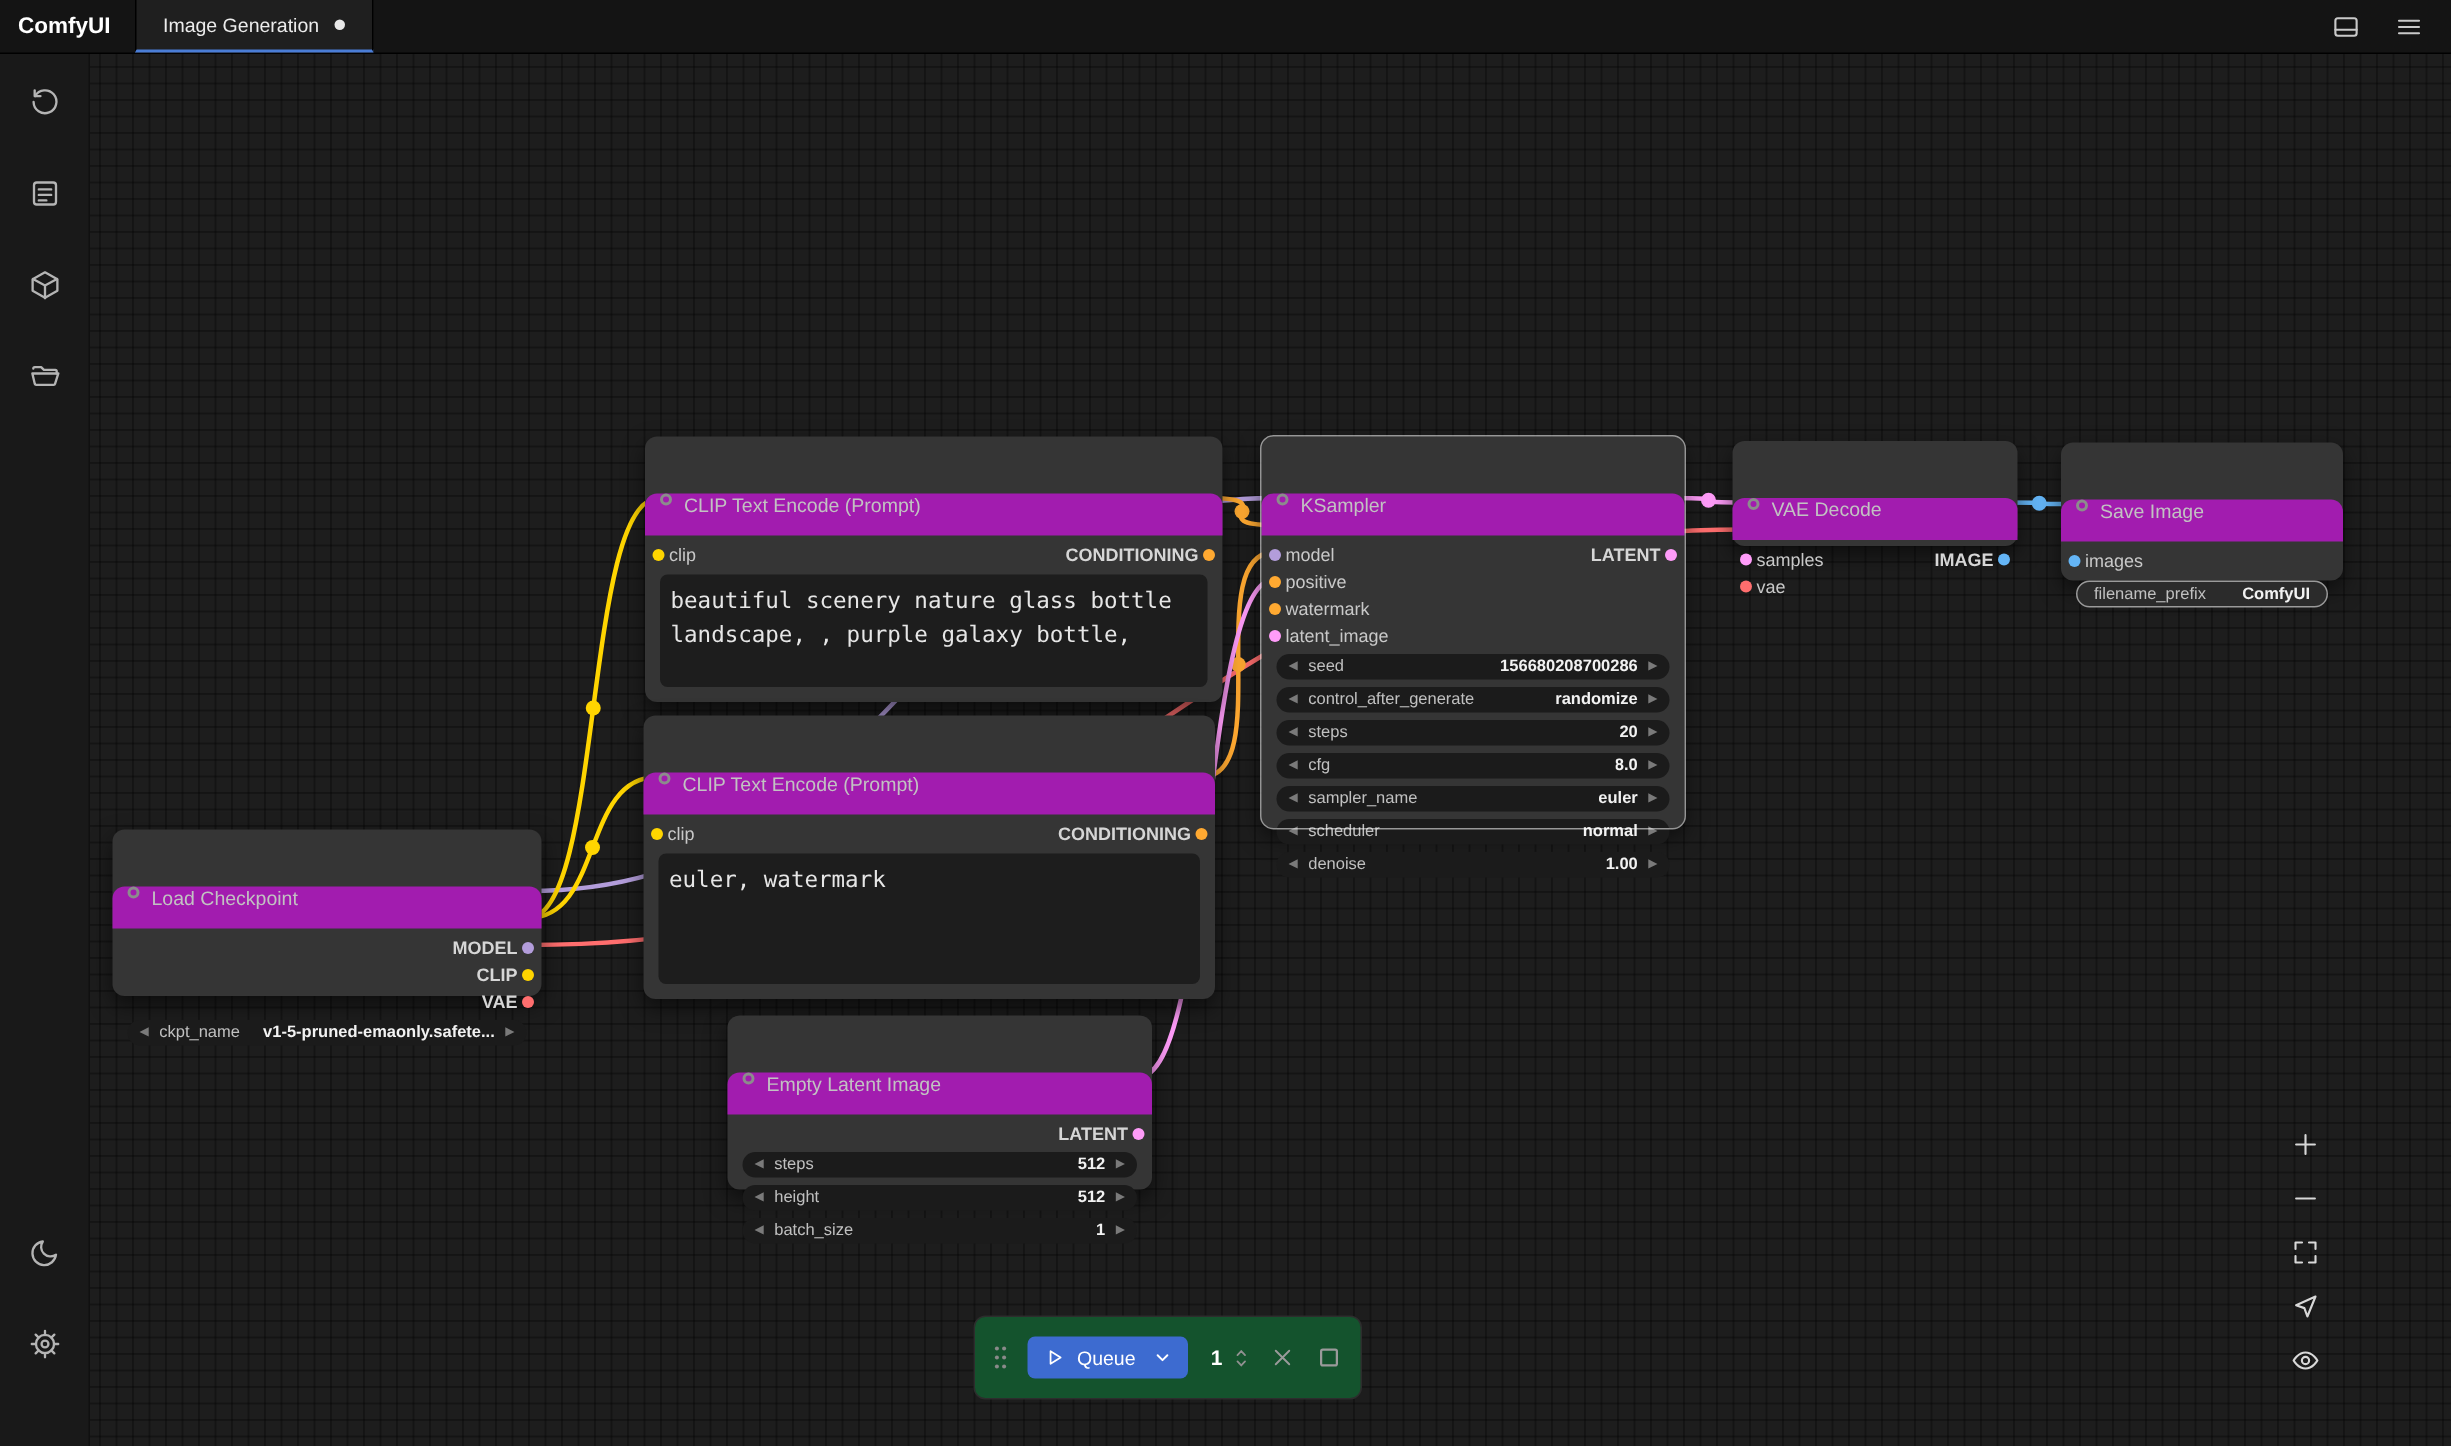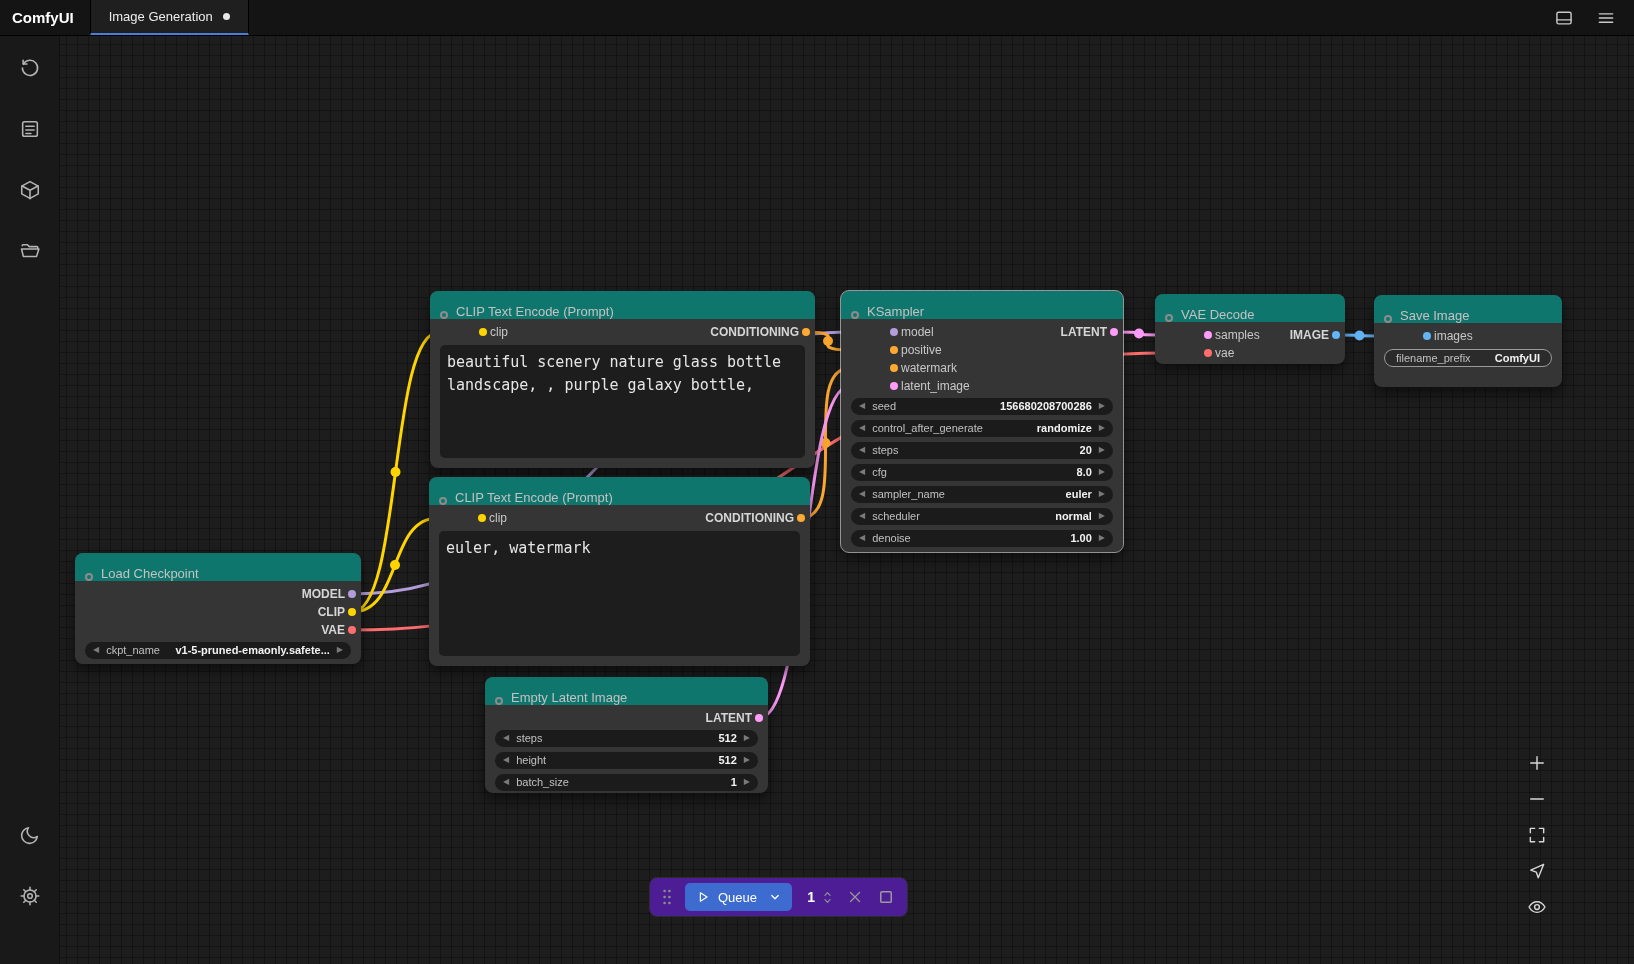--- a/index.html
+++ b/index.html
@@ -36,44 +36,44 @@
   .sb-bottom { margin-top: auto; }
   .sb-btn { width: 40px; height: 40px; display: flex; align-items: center; justify-content: center;
     background: none; border: none; color: #b4b4b4; cursor: pointer; }
   .sb-btn .ic-box { width: 22px; height: 22px; }
 
   
   .node { position: absolute; background: #353535; border-radius: 8px;
     box-shadow: 0 6px 14px rgba(0,0,0,.55); display: flex; flex-direction: column;
     font-size: 12px; color: #c8c8c8; }
   .node.selected { outline: 1px solid rgba(255,255,255,.55); }
-  .node-header { height: 28px; flex: 0 0 28px; background: #0f766e; border-radius: 8px 8px 0 0;
-    display: flex; align-items: flex-end; gap: 8px; padding: 0 10px; }
+  .node-header { height: 28px; flex: 0 0 28px; background: #a21caf; border-radius: 8px 8px 0 0;
+    display: flex; align-items: flex-start; gap: 8px; padding: 0 10px; margin-top: 38px; }
   .collapse-dot { width: 8px; height: 8px; border: 2px solid #8c8c8c; border-radius: 50%; flex: 0 0 auto; }
   .node-title { color: #c2c2c2; font-size: 13px; white-space: nowrap; overflow: hidden; }
-  .slot-rows { padding-top: 4px; padding-left: 44px; }
+  .slot-rows { padding-top: 4px; }
   .slot-row { position: relative; height: 18px; display: flex; align-items: center; padding: 0 16px; }
   .slot-dot { position: absolute; top: 50%; width: 8px; height: 8px; border-radius: 50%; transform: translateY(-50%); }
   .slot-dot.in { left: 5px; }
   .slot-dot.out { right: 5px; }
   .slot-label { font-size: 12px; color: #c8c8c8; white-space: nowrap; }
   .slot-label.out { margin-left: auto; font-weight: 700; color: #d6d6d6; }
   .widget-pill { height: 17px; flex: 0 0 17px; margin: 2.5px 10px; background: #1b1b1b; border-radius: 9px;
     display: flex; align-items: center; padding: 0 8px; gap: 7px; font-size: 11px; }
   .w-arrow { color: #7a7a7a; font-size: 8px; line-height: 1; }
   .w-label { color: #c0c0c0; white-space: nowrap; }
   .w-value { margin-left: auto; color: #f2f2f2; font-weight: 700; white-space: nowrap; overflow: hidden; }
   .widget-textfield { height: 18px; flex: 0 0 18px; margin: 4px 10px; border: 1px solid #9a9a9a; background: #2b2b2b;
     border-radius: 9px; display: flex; align-items: center; padding: 0 11px; font-size: 11px; }
   .node-textarea { flex: 1; margin: 4px 10px 10px; background: #1d1d1d; border-radius: 5px; padding: 6px 7px;
     font-family: "DejaVu Sans Mono", monospace; font-size: 15px; line-height: 1.5; color: #e6e6e6; overflow: hidden; }
 
   
-  .queue-bar { position: absolute; left: 649px; top: 877px; height: 40px; display: flex; align-items: center;
-    gap: 13px; padding: 0 12px; background: #4c1d95; border: 1px solid #2d2d2d; border-radius: 8px;
+  .queue-bar { position: absolute; left: 649px; top: 877px; height: 56px; display: flex; align-items: center;
+    gap: 13px; padding: 0 12px; background: #14532d; border: 1px solid #2d2d2d; border-radius: 8px;
     z-index: 20; color: #a6a6a6; }
   .drag-handle { width: 10px; height: 18px; color: #8a8a8a; cursor: grab; }
   .queue-btn { height: 28px; background: var(--accent, #3d6bd0); border: none; border-radius: 5px;
     display: flex; align-items: center; gap: 8px; padding: 0 11px; color: #fff; font-size: 13px; cursor: pointer; }
   .q-ic { width: 14px; height: 14px; display: block; }
   .q-chev { width: 12px; height: 12px; margin-left: 4px; display: block; }
   .batch-count { display: flex; align-items: center; gap: 5px; color: #fff; cursor: pointer; }
   .batch-count .count { font-size: 14px; font-weight: 700; min-width: 12px; text-align: center; }
   .spinners { width: 11px; height: 17px; color: #909090; display: block; }
   .qb-icon { width: 18px; height: 18px; background: none; border: none; color: #9a9a9a; cursor: pointer; padding: 0; }

